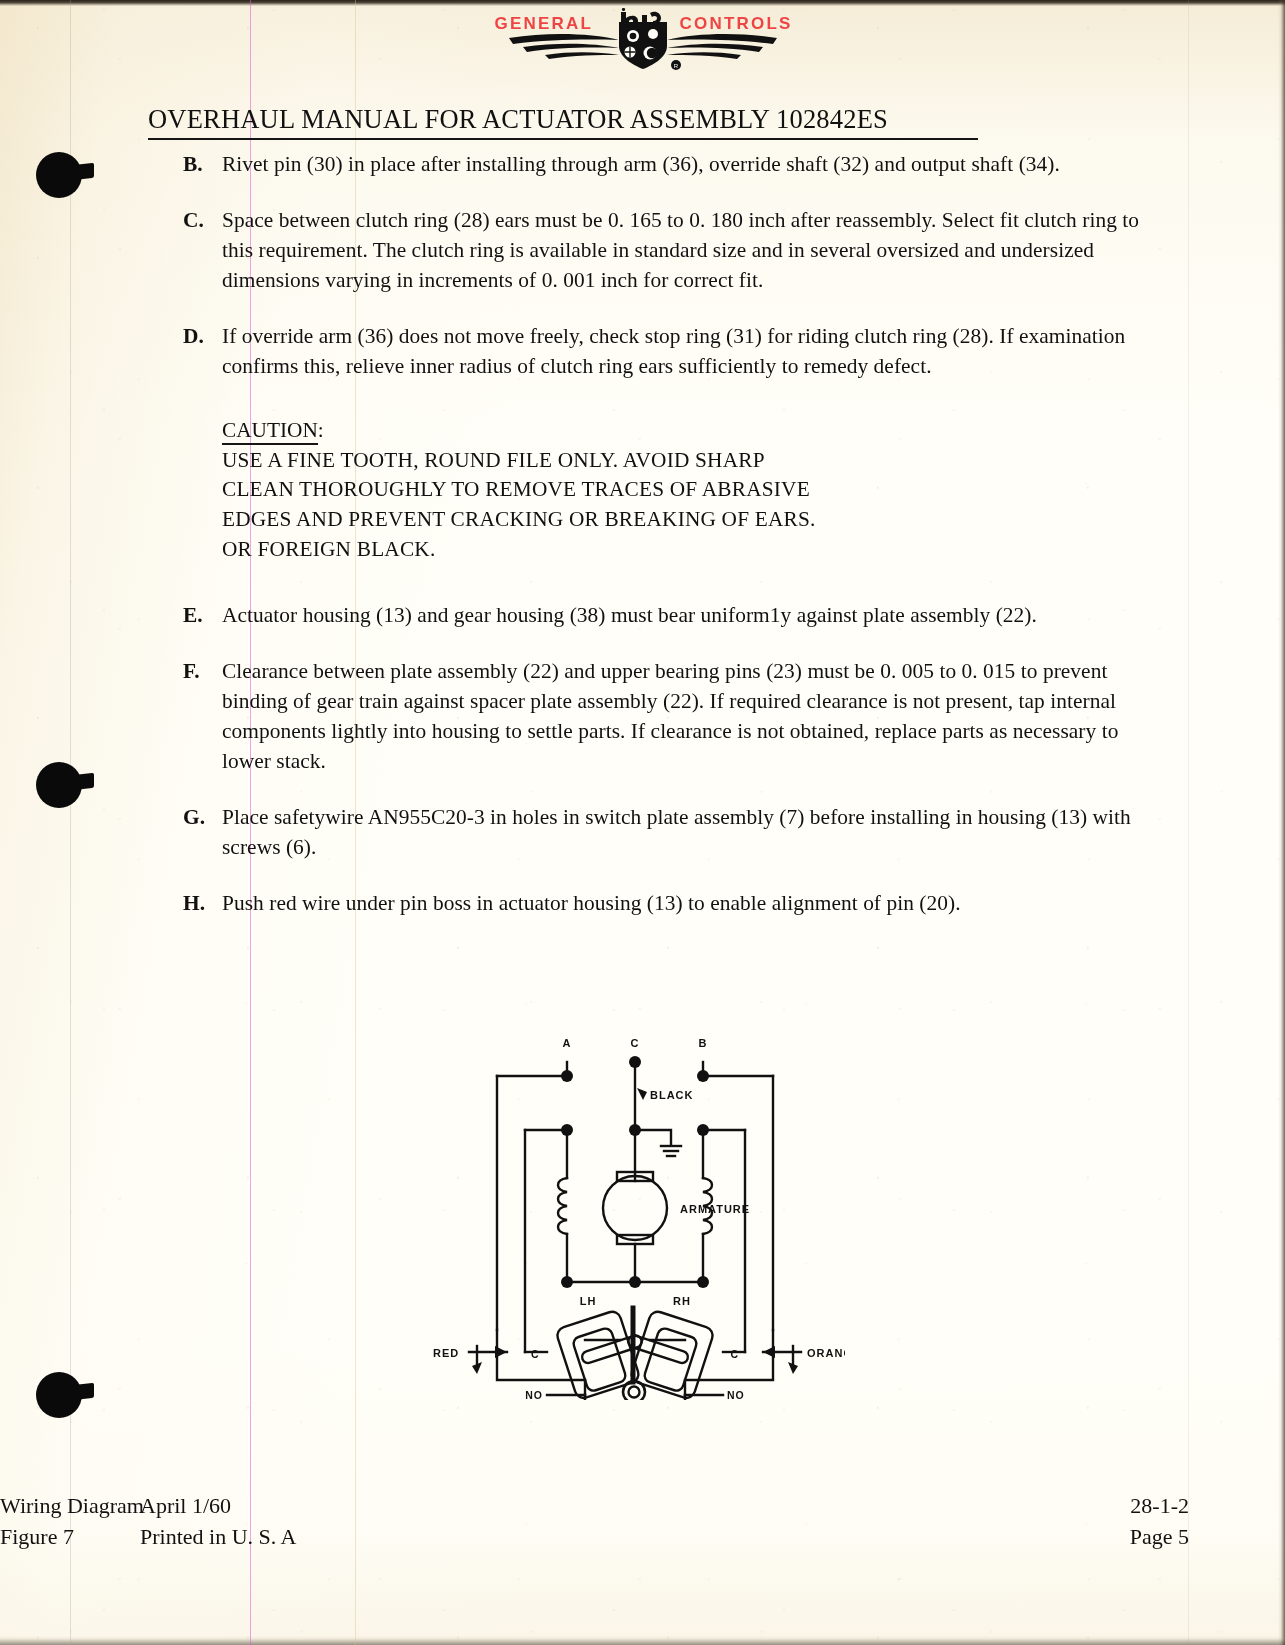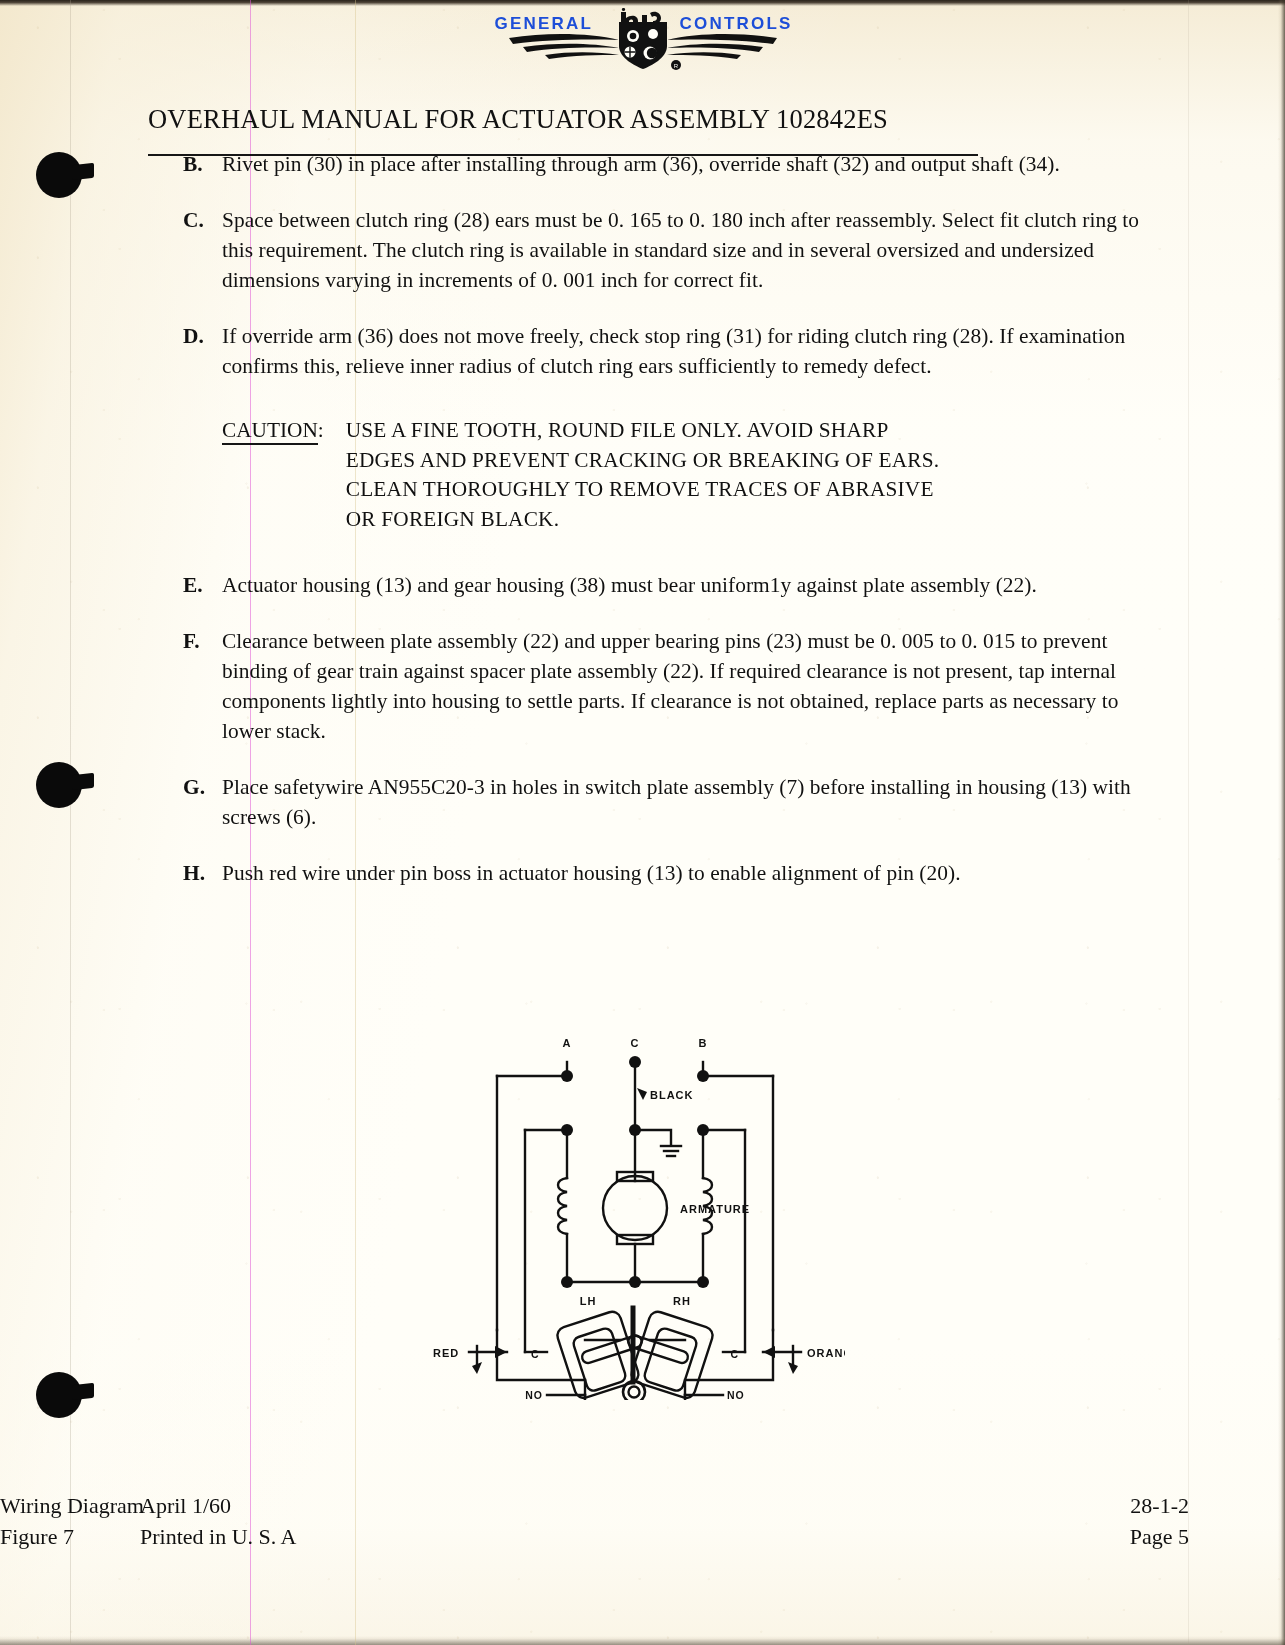--- a/index.html
+++ b/index.html
@@ -88,35 +88,35 @@
     position: relative;
     width: 300px; height: 62px;
   }
   .logo .word {
     position: absolute;
     top: 6px;
     font-family: "Liberation Sans", sans-serif;
     font-weight: 700;
     font-size: 17px;
     letter-spacing: 2.2px;
-    color: #1d4ed8;
+    color: #ef4444;
   }
   .logo .word.left  { left: 2px; }
   .logo .word.right { right: 0px; }
 
   
   .doc-title {
     position: absolute;
     left: 148px; top: 104px;
     width: 830px;
     font-size: 26.5px;
     letter-spacing: .2px;
     white-space: nowrap;
     border-bottom: 2.3px solid #161616;
-    padding-bottom: 19px;
+    padding-bottom: 3px;
   }
 
   
   .body-area {
     position: absolute;
     left: 180px; top: 150px;
     width: 990px;
   }
   .item {
     position: relative;
@@ -135,20 +135,21 @@
   }
 
   
   .caution {
     position: relative;
     margin: 34px 0 36px 0;
     padding-left: 42px;
     display: flex;
     font-size: 21.3px;
     line-height: 1.40;
+    flex-direction: column;
   }
   .caution .cautlabel {
     flex: 0 0 auto;
     white-space: nowrap;
     padding-right: 22px;
   }
   .caution .cautlabel .underlined {
     border-bottom: 2.2px solid #161616;
     padding-bottom: 1px;
   }
@@ -272,22 +273,22 @@
 
     <div class="item">
       <span class="letter">D.</span>
       <span>If override arm (36) does not move freely,  check stop ring (31) for riding clutch ring (28).   If examination confirms this,  relieve inner radius of clutch ring ears sufficiently to remedy defect.</span>
     </div>
 
     <div class="caution">
       <div class="cautlabel"><span class="underlined">CAUTION</span><span>:</span></div>
       <div class="cauttext">
         <div>USE A FINE TOOTH,  ROUND FILE ONLY.   AVOID SHARP</div>
+        <div>CLEAN THOROUGHLY TO REMOVE TRACES OF ABRASIVE</div>
         <div>EDGES AND PREVENT CRACKING OR BREAKING OF EARS.</div>
-        <div>CLEAN THOROUGHLY TO REMOVE TRACES OF ABRASIVE</div>
         <div>OR FOREIGN BLACK.</div>
       </div>
     </div>
 
     <div class="item">
       <span class="letter">E.</span>
       <span>Actuator housing (13) and gear housing (38) must bear uniform1y against plate assembly (22).</span>
     </div>
 
     <div class="item">

